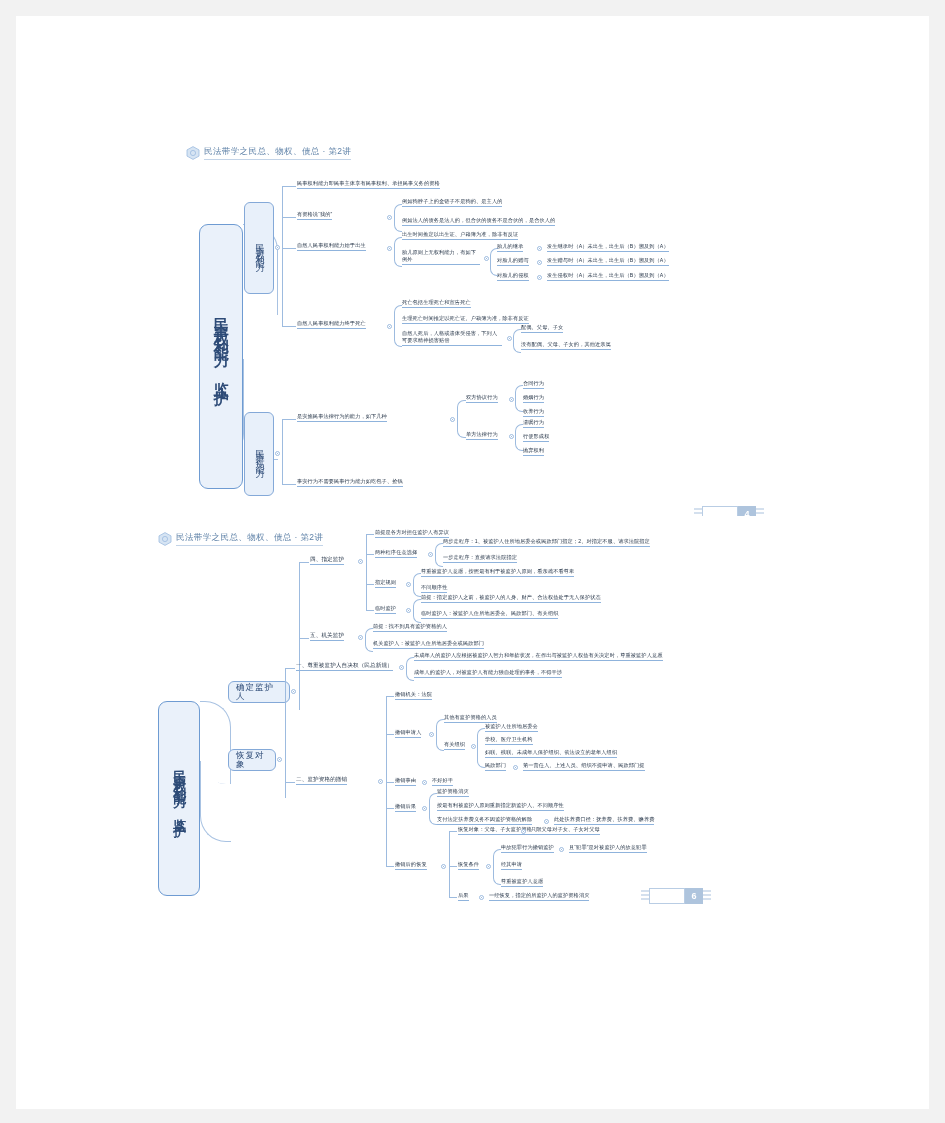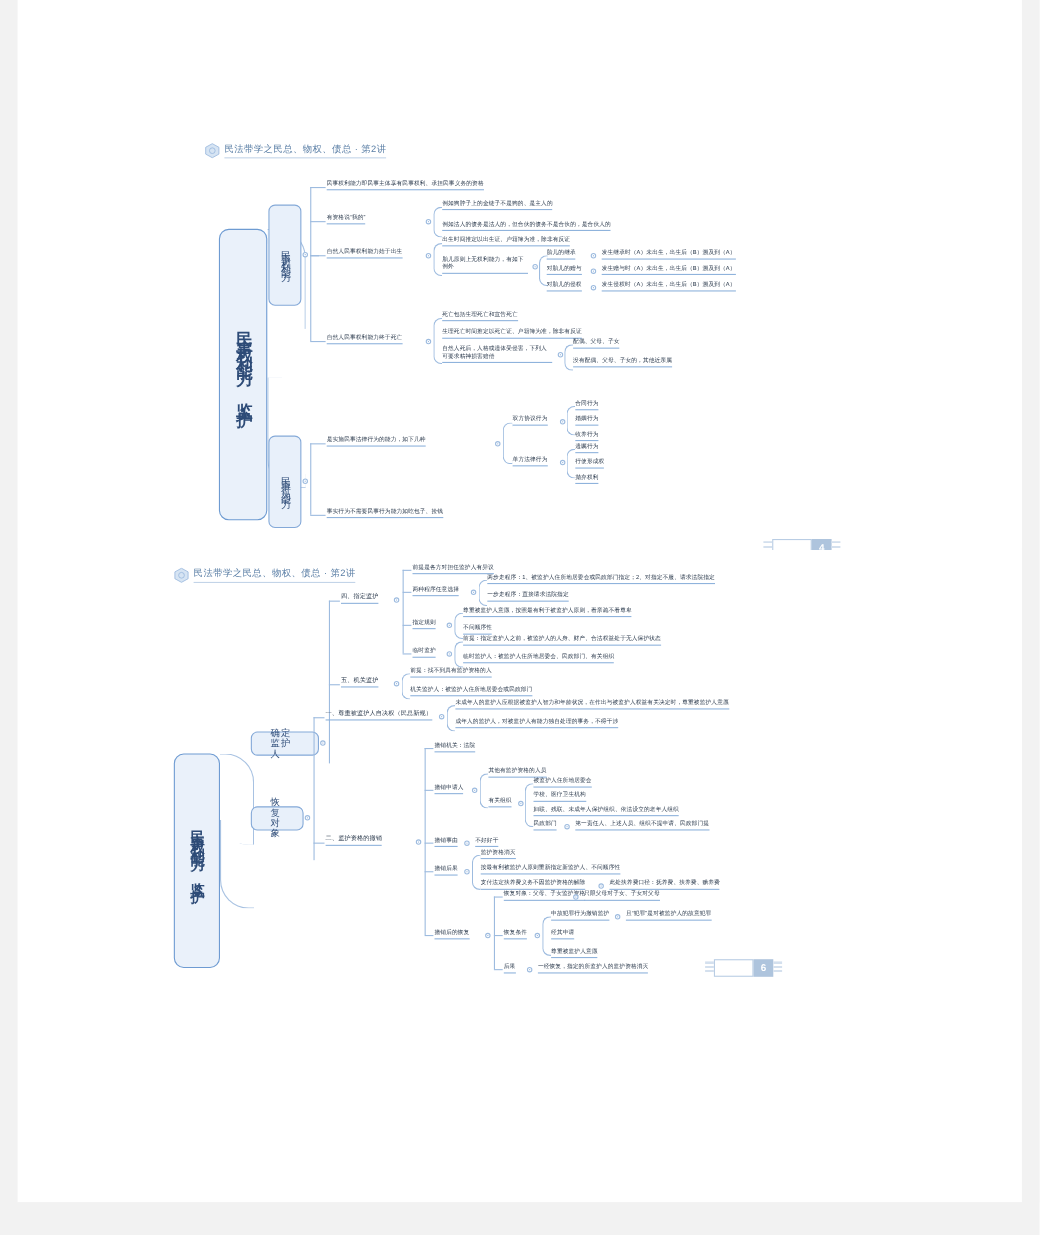--- a/index.html
+++ b/index.html
@@ -1,17 +1,17 @@
 <!DOCTYPE html>
 <html><head>
 <meta charset="utf-8">
 <style>
   html,body{margin:0;padding:0;background:#f2f2f2;}
   body{font-family:"Liberation Sans","DejaVu Sans",sans-serif;}
-  .page{width:945px;height:1093px;background:#ffffff;position:relative;margin:0 auto;overflow:hidden;
+  .page{width:945px;height:1093px;background:#ffffff;position:relative;margin:16px auto;overflow:hidden;
         border-left:16px solid #f2f2f2;border-right:16px solid #f2f2f2;box-sizing:border-box;}
   .sheet{position:absolute;left:0;right:0;background:#fff;}
   .sheet1{top:18px;height:480px;}
   .sheet2{top:500px;height:400px;}
 
   
   .hdr{position:absolute;display:flex;align-items:center;gap:4px;}
   .hex{width:14px;height:14px;position:relative;flex:0 0 auto;}
   .hex svg{display:block;}
   .hdr-txt{font-size:8.5px;color:#5b7fa6;letter-spacing:.4px;white-space:nowrap;
@@ -21,21 +21,21 @@
   .root{position:absolute;border:1.6px solid #6e9bd2;border-radius:9px;background:#eaf1fa;
         display:flex;align-items:center;justify-content:center;box-sizing:border-box;}
   .root span{writing-mode:vertical-rl;text-orientation:upright;font-size:15px;color:#2d4b77;
              font-weight:700;letter-spacing:7px;line-height:1.1;}
 
   
   .l1{position:absolute;border:1.2px solid #84a9d8;border-radius:6px;background:#e8f0fa;
       box-sizing:border-box;display:flex;align-items:center;justify-content:center;}
   .l1 span{writing-mode:vertical-rl;text-orientation:upright;font-size:9px;color:#2d4b77;
            letter-spacing:4px;line-height:1.1;}
-  .l1.horiz{padding:3px 17px;}
+  .l1.horiz{padding:3px 7px;}
   .l1.horiz span{writing-mode:horizontal-tb;letter-spacing:1px;font-size:8.5px;}
 
   
   .t{position:absolute;font-size:5.2px;color:#28374a;white-space:nowrap;line-height:1.35;
      border-bottom:1px solid #8fb3dc;padding-bottom:.5px;letter-spacing:.1px;}
   .t.w{white-space:normal;}
   .t.s55{font-size:5.6px;}
 
   
   .ln{position:absolute;background:#9dbbdf;}

